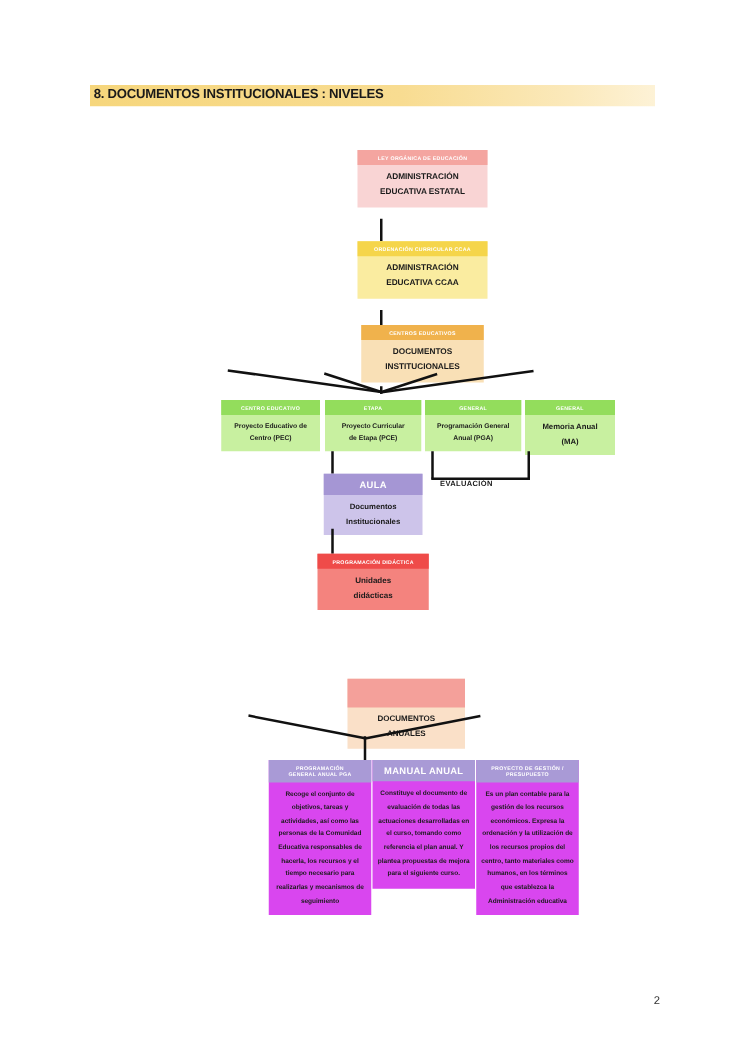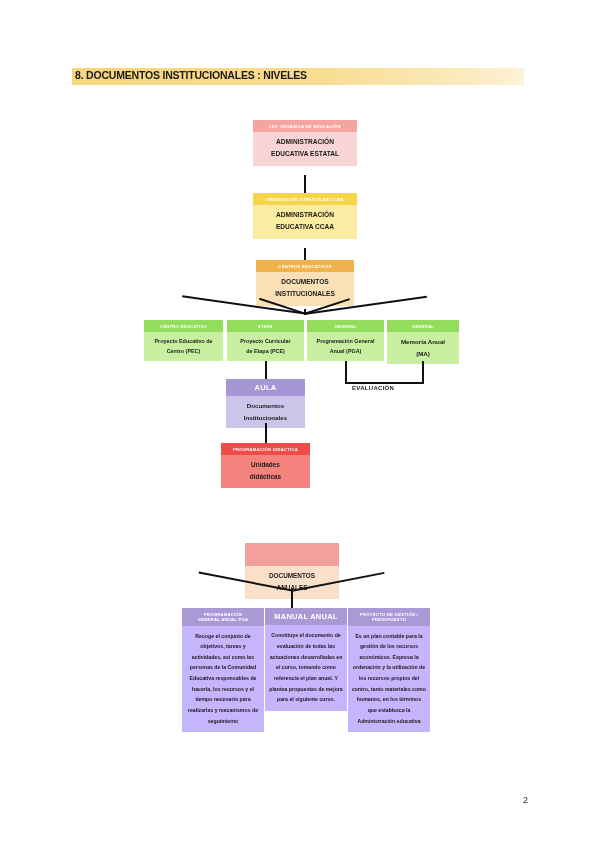--- a/index.html
+++ b/index.html
@@ -34,20 +34,21 @@
     letter-spacing: -0.2px;
     color: #1a1a1a;
     white-space: nowrap;
   }
 
   
   .node {
     position: absolute;
     box-sizing: border-box;
     text-align: center;
+    margin-left: 33px;
   }
   .node .hd {
     font-size: 4.2px;
     font-weight: bold;
     letter-spacing: 0.25px;
     padding: 3.5px 2px 3.5px;
     line-height: 1.25;
     color: #ffffff;
     text-transform: uppercase;
   }
@@ -67,21 +68,21 @@
   .n-orange { background: #f9e0b6; }
   .n-orange .hd { background: #f0b24c; color:#ffffff; }
   .n-green  { background: #c8f0a0; }
   .n-green  .hd { background: #93dd5c; color:#ffffff; }
   .n-purple { background: #cdc4ea; }
   .n-purple .hd { background: #a596d4; color:#ffffff; }
   .n-red    { background: #f4837e; }
   .n-red    .hd { background: #ef4b49; color:#ffffff; }
   .n-peach  { background: #fae0c8; }
   .n-peach  .hd { background: #f4a09a; color:#ffffff; min-height: 16px; }
-  .n-lilac  { background: #c4b5fd; }
+  .n-lilac  { background: #d946ef; }
   .n-lilac  .hd { background: #a99ad6; color:#ffffff; }
 
   
   .hd-lg { font-size: 7.5px !important; letter-spacing: 0.6px; padding: 4px 2px 4px !important; }
 
   
   .para {
     font-size: 5.2px;
     line-height: 2.05;
     font-weight: bold;

